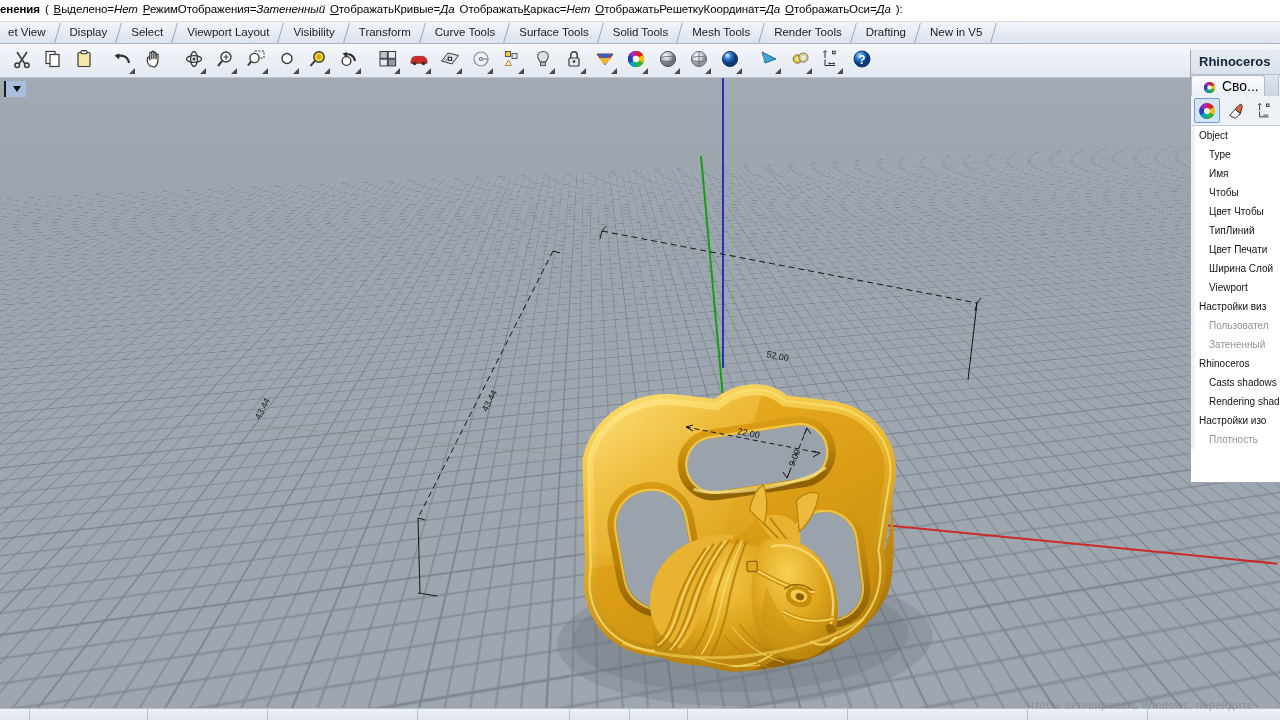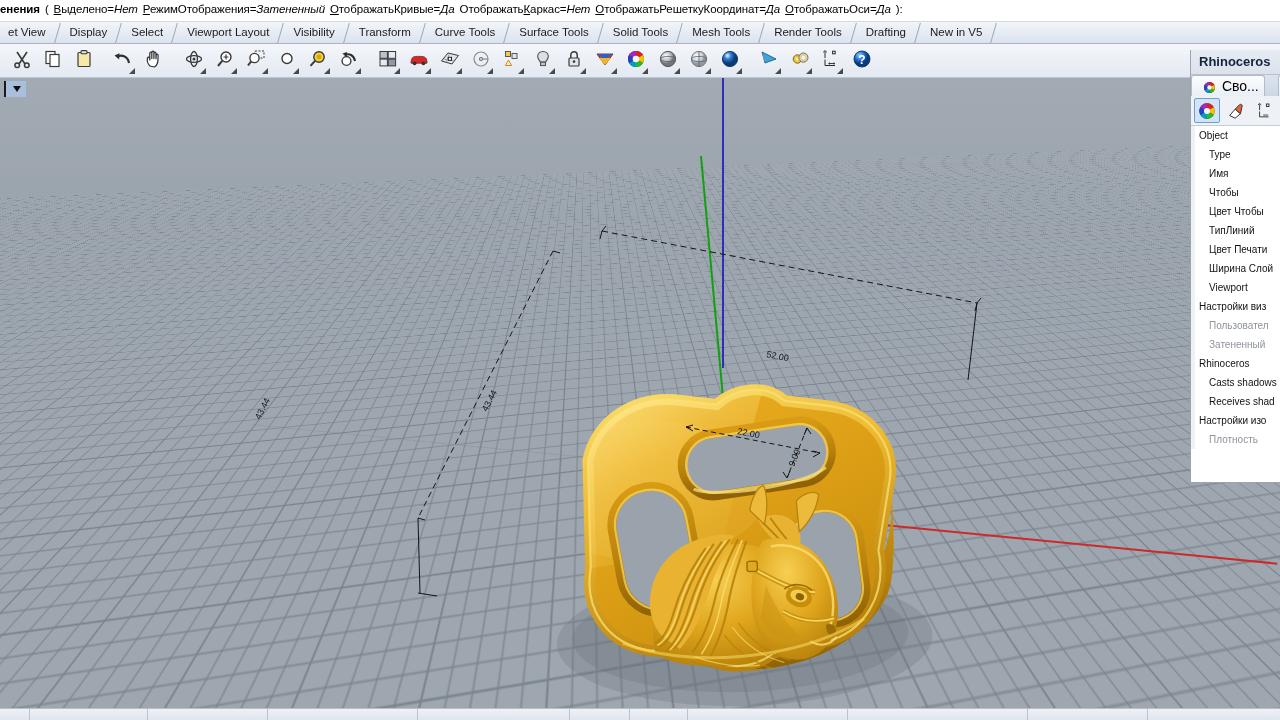--- a/index.html
+++ b/index.html
@@ -814,22 +814,25 @@
         <div class="prow sub">Цвет Чтобы</div>
         <div class="prow sub">ТипЛиний</div>
         <div class="prow sub">Цвет Печати</div>
         <div class="prow sub">Ширина Слой</div>
         <div class="prow sub">Viewport</div>
         <div class="prow grp">Настройки виз</div>
         <div class="prow sub dim">Пользовател</div>
         <div class="prow sub dim">Затененный</div>
         <div class="prow grp">Rhinoceros</div>
         <div class="prow sub">Casts shadows</div>
-        <div class="prow sub">Receives shad</div>
+        <div class="prow sub">Rendering shad</div>
         <div class="prow grp">Настройки изо</div>
         <div class="prow sub dim">Плотность</div>
       </div>
   </div>
 
+  <div class="watermark">
+    <span class="l2">Чтобы активировать Windows, перейдите</span>
+  </div>
 
   <div class="statusbar" id="statusbar"><span class="scell" style="width: 30px;"></span><span class="scell" style="width: 118px;"></span><span class="scell" style="width: 120px;"></span><span class="scell" style="width: 150px;"></span><span class="scell" style="width: 152px;"></span><span class="scell" style="width: 60px;"></span><span class="scell" style="width: 58px;"></span><span class="scell" style="width: 160px;"></span><span class="scell" style="width: 180px;"></span><span class="scell" style="width: 120px;"></span></div>
 
 </div>
 
 </body></html>

